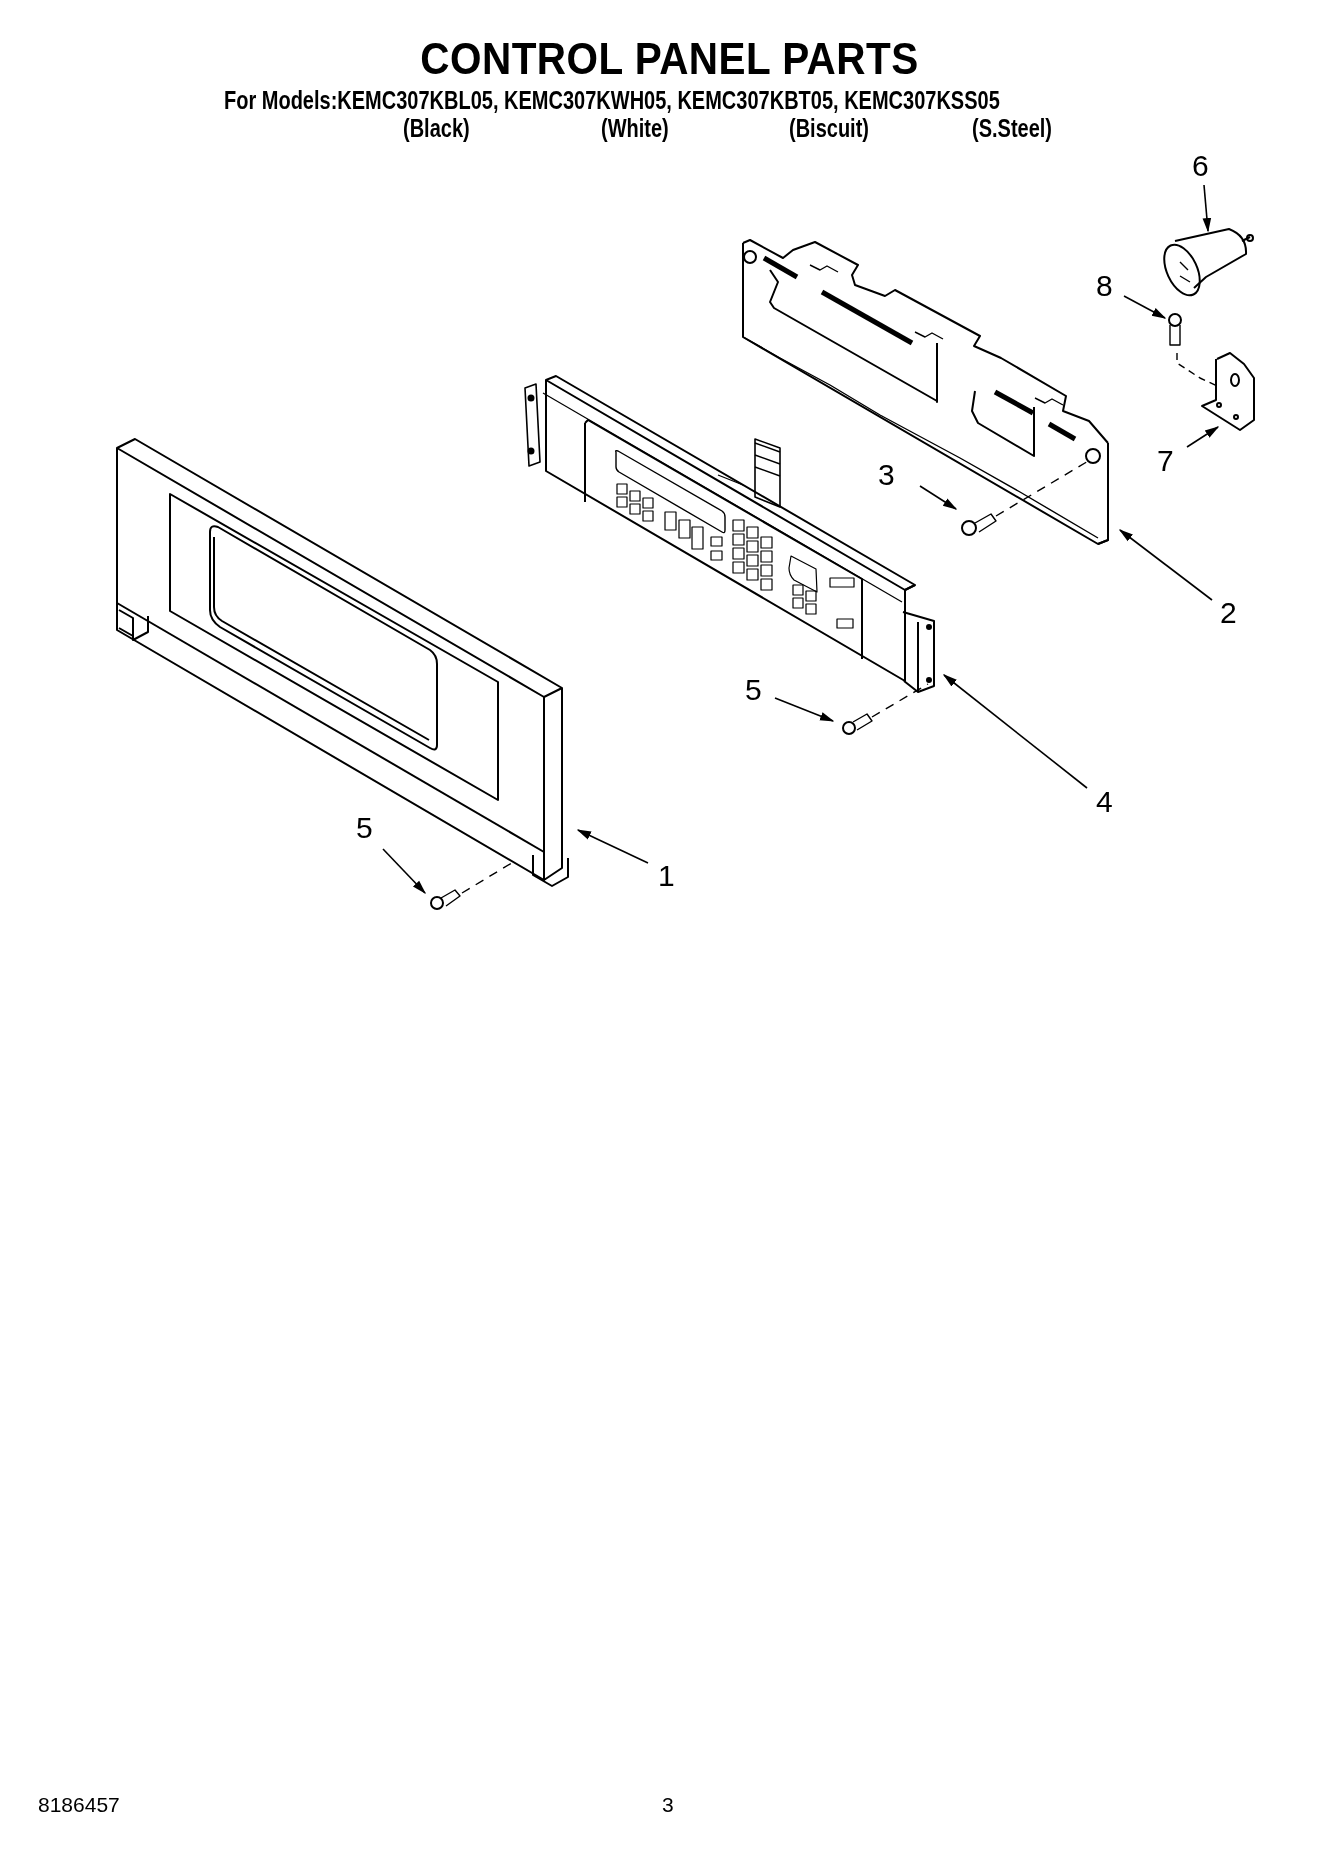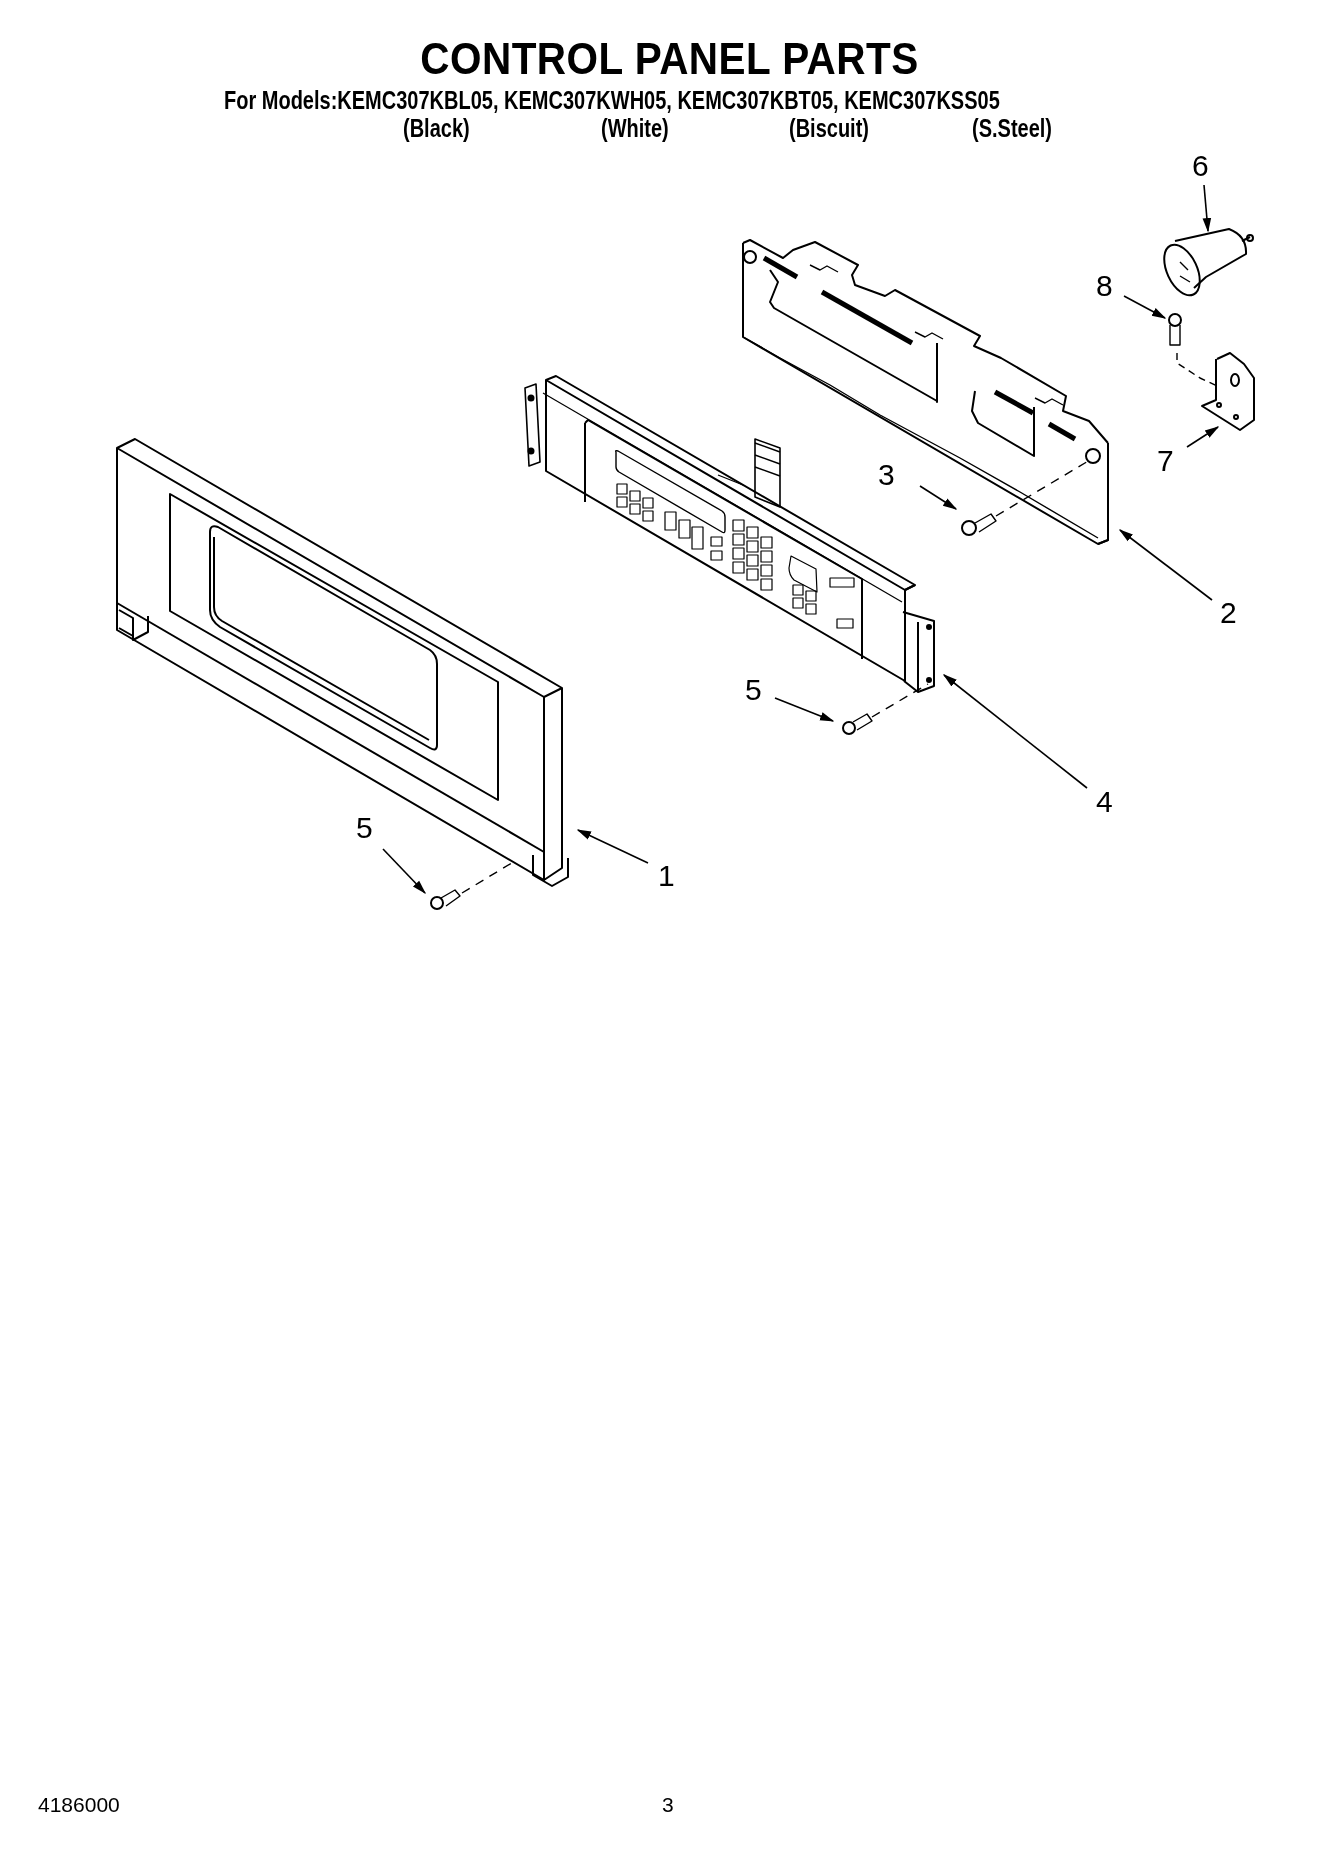--- a/index.html
+++ b/index.html
@@ -162,14 +162,14 @@
   <text class="callout" x="1220" y="623" stroke="none">2</text>
   <text class="callout" x="878" y="485" stroke="none">3</text>
   <text class="callout" x="1096" y="812" stroke="none">4</text>
   <text class="callout" x="745" y="700" stroke="none">5</text>
   <text class="callout" x="356" y="838" stroke="none">5</text>
   <text class="callout" x="1192" y="176" stroke="none">6</text>
   <text class="callout" x="1096" y="296" stroke="none">8</text>
   <text class="callout" x="1157" y="471" stroke="none">7</text>
 </svg>
 
-<div class="footer" style="left:38px">4186000</div>
+<div class="footer" style="left:38px">8186457</div>
 <div class="footer" style="left:662px">3</div>
 
 </body></html>

